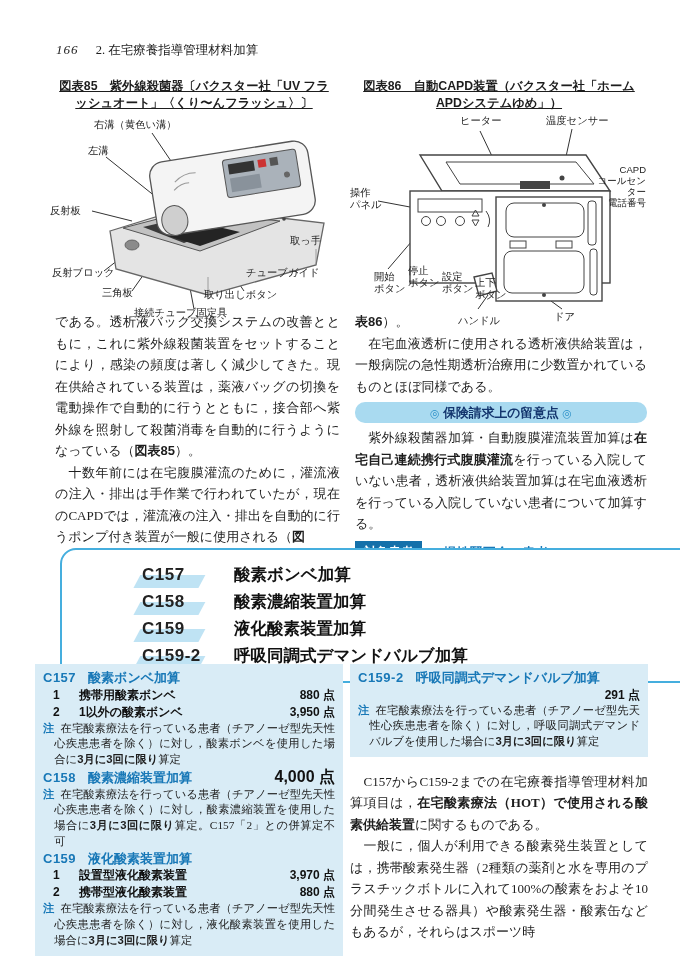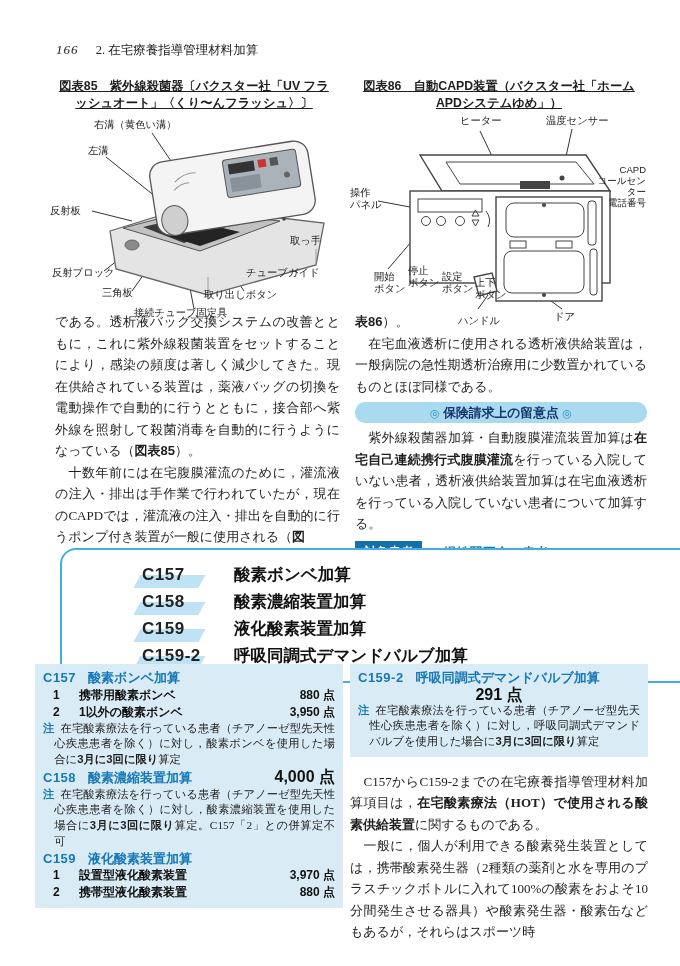--- a/index.html
+++ b/index.html
@@ -49,22 +49,22 @@
   .bx-head{display:flex;align-items:baseline;
     font-family:"Liberation Sans","DejaVu Sans",sans-serif;font-weight:bold;
     color:#1878b7;font-size:13px;line-height:17.6px;}
   .bx-head .bx-code{margin-right:12px;letter-spacing:0.5px;}
   .bx-head .bx-pts{margin-left:auto;color:#111;font-size:16px;}
   .bx-item{display:flex;align-items:baseline;
     font-family:"Liberation Sans","DejaVu Sans",sans-serif;font-weight:bold;
     font-size:12px;line-height:17px;color:#111;}
   .bx-item .inum{width:14px;margin-left:10px;margin-right:12px;}
   .bx-item .ipts{margin-left:auto;}
-  .bx-pts-line{text-align:center;font-family:"Liberation Sans","DejaVu Sans",sans-serif;
-    font-weight:bold;font-size:16px;line-height:16px;color:#111;}
+  .bx-pts-line{text-align:right;font-family:"Liberation Sans","DejaVu Sans",sans-serif;
+    font-weight:bold;font-size:12px;line-height:16px;color:#111;}
   .note{padding-left:1em;text-indent:-1em;line-height:15.8px;}
   .note-label{font-family:"Liberation Sans","DejaVu Sans",sans-serif;font-weight:bold;
     color:#1878b7;margin-right:0.55em;}
   .nbold{font-family:"Liberation Sans","DejaVu Sans",sans-serif;font-weight:bold;}
   svg .ln{stroke:#333;stroke-width:1;fill:none;}
   svg .ot{stroke:#444;stroke-width:1.4;fill:#fff;}
   svg .ot2{stroke:#444;stroke-width:1;fill:none;}
 </style>
 </head>
 <body>
@@ -248,20 +248,21 @@
   <div class="bx-item">
     <span class="inum">1</span>
     <span>設置型液化酸素装置</span>
     <span class="ipts">3,970 点</span>
   </div>
   <div class="bx-item">
     <span class="inum">2</span>
     <span>携帯型液化酸素装置</span>
     <span class="ipts">880 点</span>
   </div>
+  <div class="note"><span class="note-label">注</span><span>在宅酸素療法を行っている患者（チアノーゼ型先天性心疾患患者を除く）に対し，液化酸素装置を使用した場合に</span><span class="nbold">3月に3回に限り</span><span>算定</span></div>
 </div>
 
 <div class="abs" style="left:350px;top:664px;width:298px;">
   <div class="infobox">
     <div class="bx-head">
       <span class="bx-code">C159-2</span>
       <span>呼吸同調式デマンドバルブ加算</span>
     </div>
     <div class="bx-pts-line">291 点</div>
     <div class="note"><span class="note-label">注</span><span>在宅酸素療法を行っている患者（チアノーゼ型先天性心疾患患者を除く）に対し，呼吸同調式デマンドバルブを使用した場合に</span><span class="nbold">3月に3回に限り</span><span>算定</span></div>

